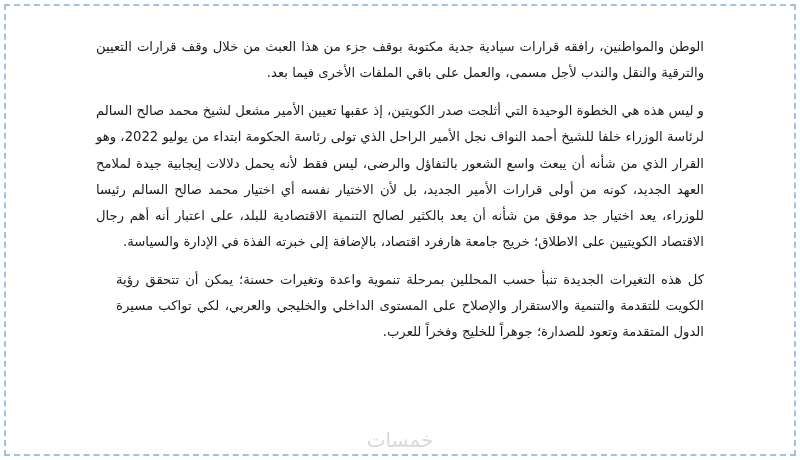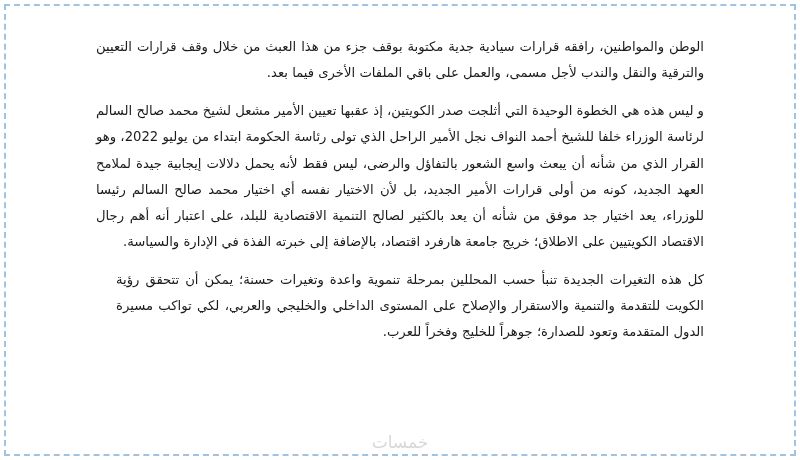--- a/index.html
+++ b/index.html
@@ -55,21 +55,21 @@
     margin-bottom: 0;
     margin-left: 20px;
   }
 
   
   #watermark {
     position: absolute;
     left: 50%;
     transform: translateX(-50%);
     bottom: 8px;
-    font-size: 17px;
+    font-size: 20px;
     color: #d8d8d8;
     letter-spacing: 1px;
     direction: rtl;
     user-select: none;
   }
 </style>
 </head>
 <body>
 
 <div id="page-frame"></div>

